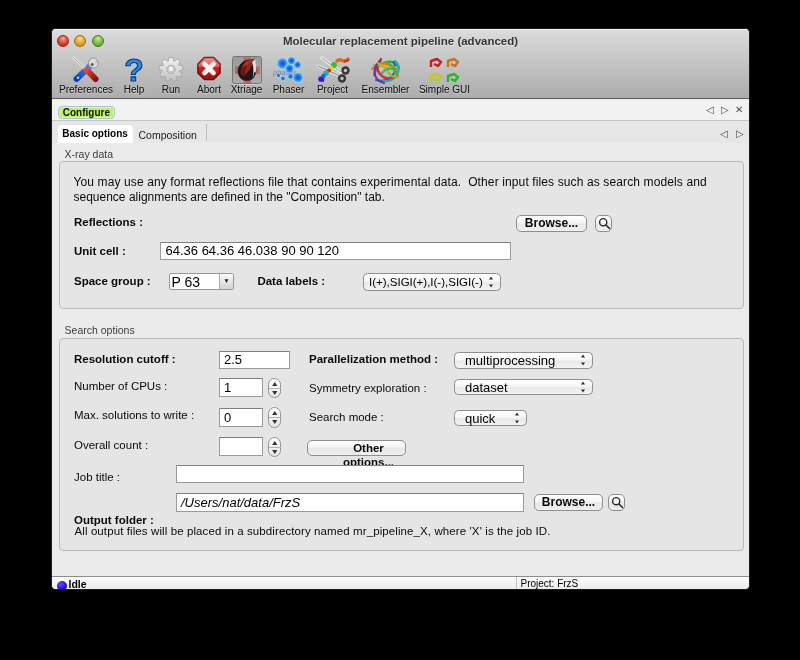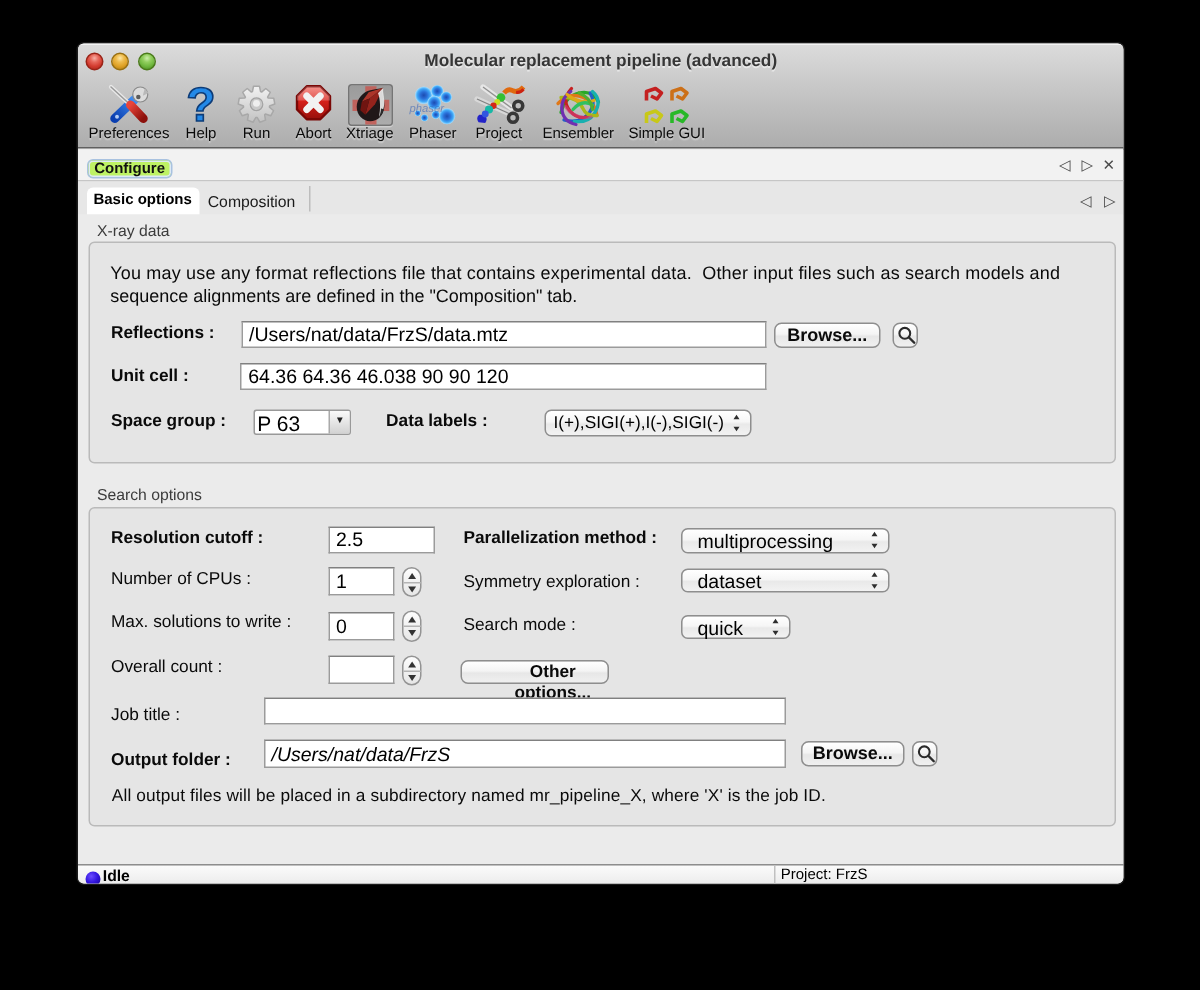--- a/index.html
+++ b/index.html
@@ -249,21 +249,20 @@
     <div class="navarr" style="left:668px; top:7px;">◁</div>
     <div class="navarr" style="left:684px; top:7px;">▷</div>
   </div>
   <div id="content">
     <div class="fslabel" style="left:12.6px; top:4.6px;">X-ray data</div>
     <div class="fieldset" style="top:18px; height:148px;"></div>
     <div class="desc" style="left:21.5px; top:32.2px; letter-spacing:0.12px;">You may use any format reflections file that contains experimental data.&nbsp; Other input files such as search models and</div>
     <div class="desc" style="left:21.5px; top:47.1px;">sequence alignments are defined in the "Composition" tab.</div>
 
     <div class="lbl b" style="left:22px; top:72.5px;">Reflections :</div>
-    <div class="tf" style="left:108.5px; top:70.5px; width:350.5px; height:18.5px;">/Users/nat/data/FrzS/data.mtz</div>
     <div class="btn" style="left:464px; top:71.8px; width:71px; height:17px; line-height:15px;">Browse...</div>
     <div class="btn mag" style="left:542.5px; top:71.8px; width:17.5px; height:17px;">
         <svg width="13" height="13" viewBox="0 0 13 13">
           <circle cx="5.2" cy="5.2" r="3.6" fill="none" stroke="#2a2a2a" stroke-width="1.4"></circle>
           <line x1="8" y1="8" x2="11.5" y2="11.5" stroke="#2a2a2a" stroke-width="1.6" stroke-linecap="round"></line>
         </svg>
       </div>
 
     <div class="lbl b" style="left:22px; top:102px;">Unit cell :</div>
     <div class="tf" style="left:108px; top:98.6px; width:350.5px; height:18.5px;">64.36 64.36 46.038 90 90 120</div>
@@ -327,21 +326,21 @@
           <line x1="0" y1="9.5" x2="12" y2="9.5" stroke="#b4b4b4" stroke-width="1"></line>
           <path d="M5.75,3 L8.4,7 L3.1,7 Z" fill="#333"></path>
           <path d="M5.75,16 L8.4,12 L3.1,12 Z" fill="#333"></path>
         </svg>
       </div>
     <div class="btn" style="left:255px; top:296.7px; width:99px; height:16px; line-height:14px; font-size:11.5px;padding-left:24px;">Other options...</div>
 
     <div class="lbl" style="left:22px; top:327.5px;">Job title :</div>
     <div class="tf" style="left:123.5px; top:321.5px; width:348.5px; height:18.8px;"></div>
 
-    <div class="lbl b" style="left:22px; top:358px;">Output folder :</div>
+    <div class="lbl b" style="left:22px; top:371px;">Output folder :</div>
     <div class="tf" style="left:123.5px; top:350px; width:348.5px; height:18.8px;font-style:italic;">/Users/nat/data/FrzS</div>
     <div class="btn" style="left:482px; top:350.5px; width:69px; height:17.5px; line-height:15.5px;">Browse...</div>
     <div class="btn mag" style="left:555.5px; top:350.5px; width:17.5px; height:17.5px;">
         <svg width="13" height="13" viewBox="0 0 13 13">
           <circle cx="5.2" cy="5.2" r="3.6" fill="none" stroke="#2a2a2a" stroke-width="1.4"></circle>
           <line x1="8" y1="8" x2="11.5" y2="11.5" stroke="#2a2a2a" stroke-width="1.6" stroke-linecap="round"></line>
         </svg>
       </div>
 
     <div class="desc" style="left:22.5px; top:381.7px; font-size:11.5px; letter-spacing:0.1px;">All output files will be placed in a subdirectory named mr_pipeline_X, where 'X' is the job ID.</div>

